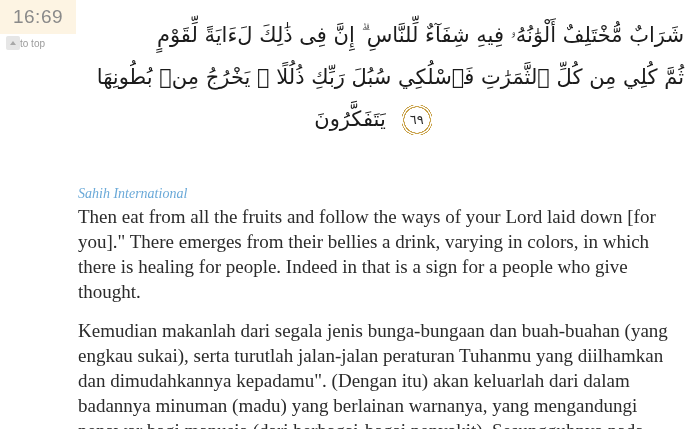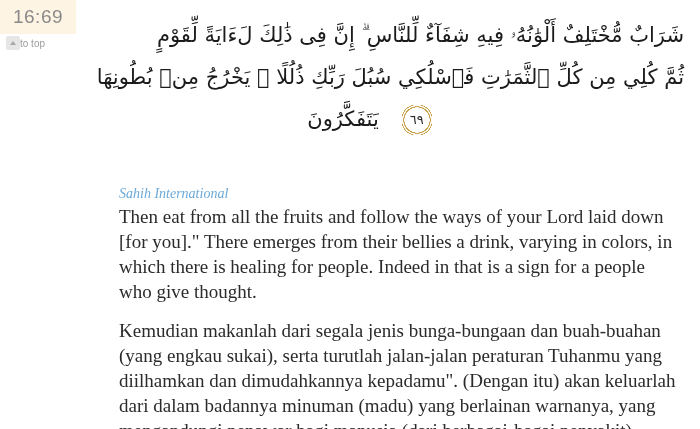--- a/index.html
+++ b/index.html
@@ -87,37 +87,36 @@
     text-align: center;
   }
   .ayah-marker {
     display: inline-block;
     width: 30px;
     height: 30px;
     line-height: 30px;
     text-align: center;
     font-size: 13px;
     vertical-align: middle;
-    margin: 0 23px;
+    margin: 0 16px;
     color: #2b2b2b;
     background:
       radial-gradient(circle at 50% 50%, rgba(255,255,255,0) 59%, #c9a24a 60%, #c9a24a 64%, rgba(255,255,255,0) 65%),
       radial-gradient(circle at 50% 50%, rgba(255,255,255,0) 70%, #c9a24a 71%, #c9a24a 74%, rgba(255,255,255,0) 75%);
   }
 
   
   #translations {
     position: absolute;
     left: 78px;
     top: 186px;
     width: 600px;
   }
   .trans-block {
     margin-bottom: 14px;
-    margin-left: 41px;
   }
   .trans-title {
     font-family: "Liberation Serif", serif;
     font-style: italic;
     font-size: 14px;
     color: #6aa9d8;
     margin-bottom: 2px;
   }
   .trans-body {
     font-family: "Liberation Serif", serif;

